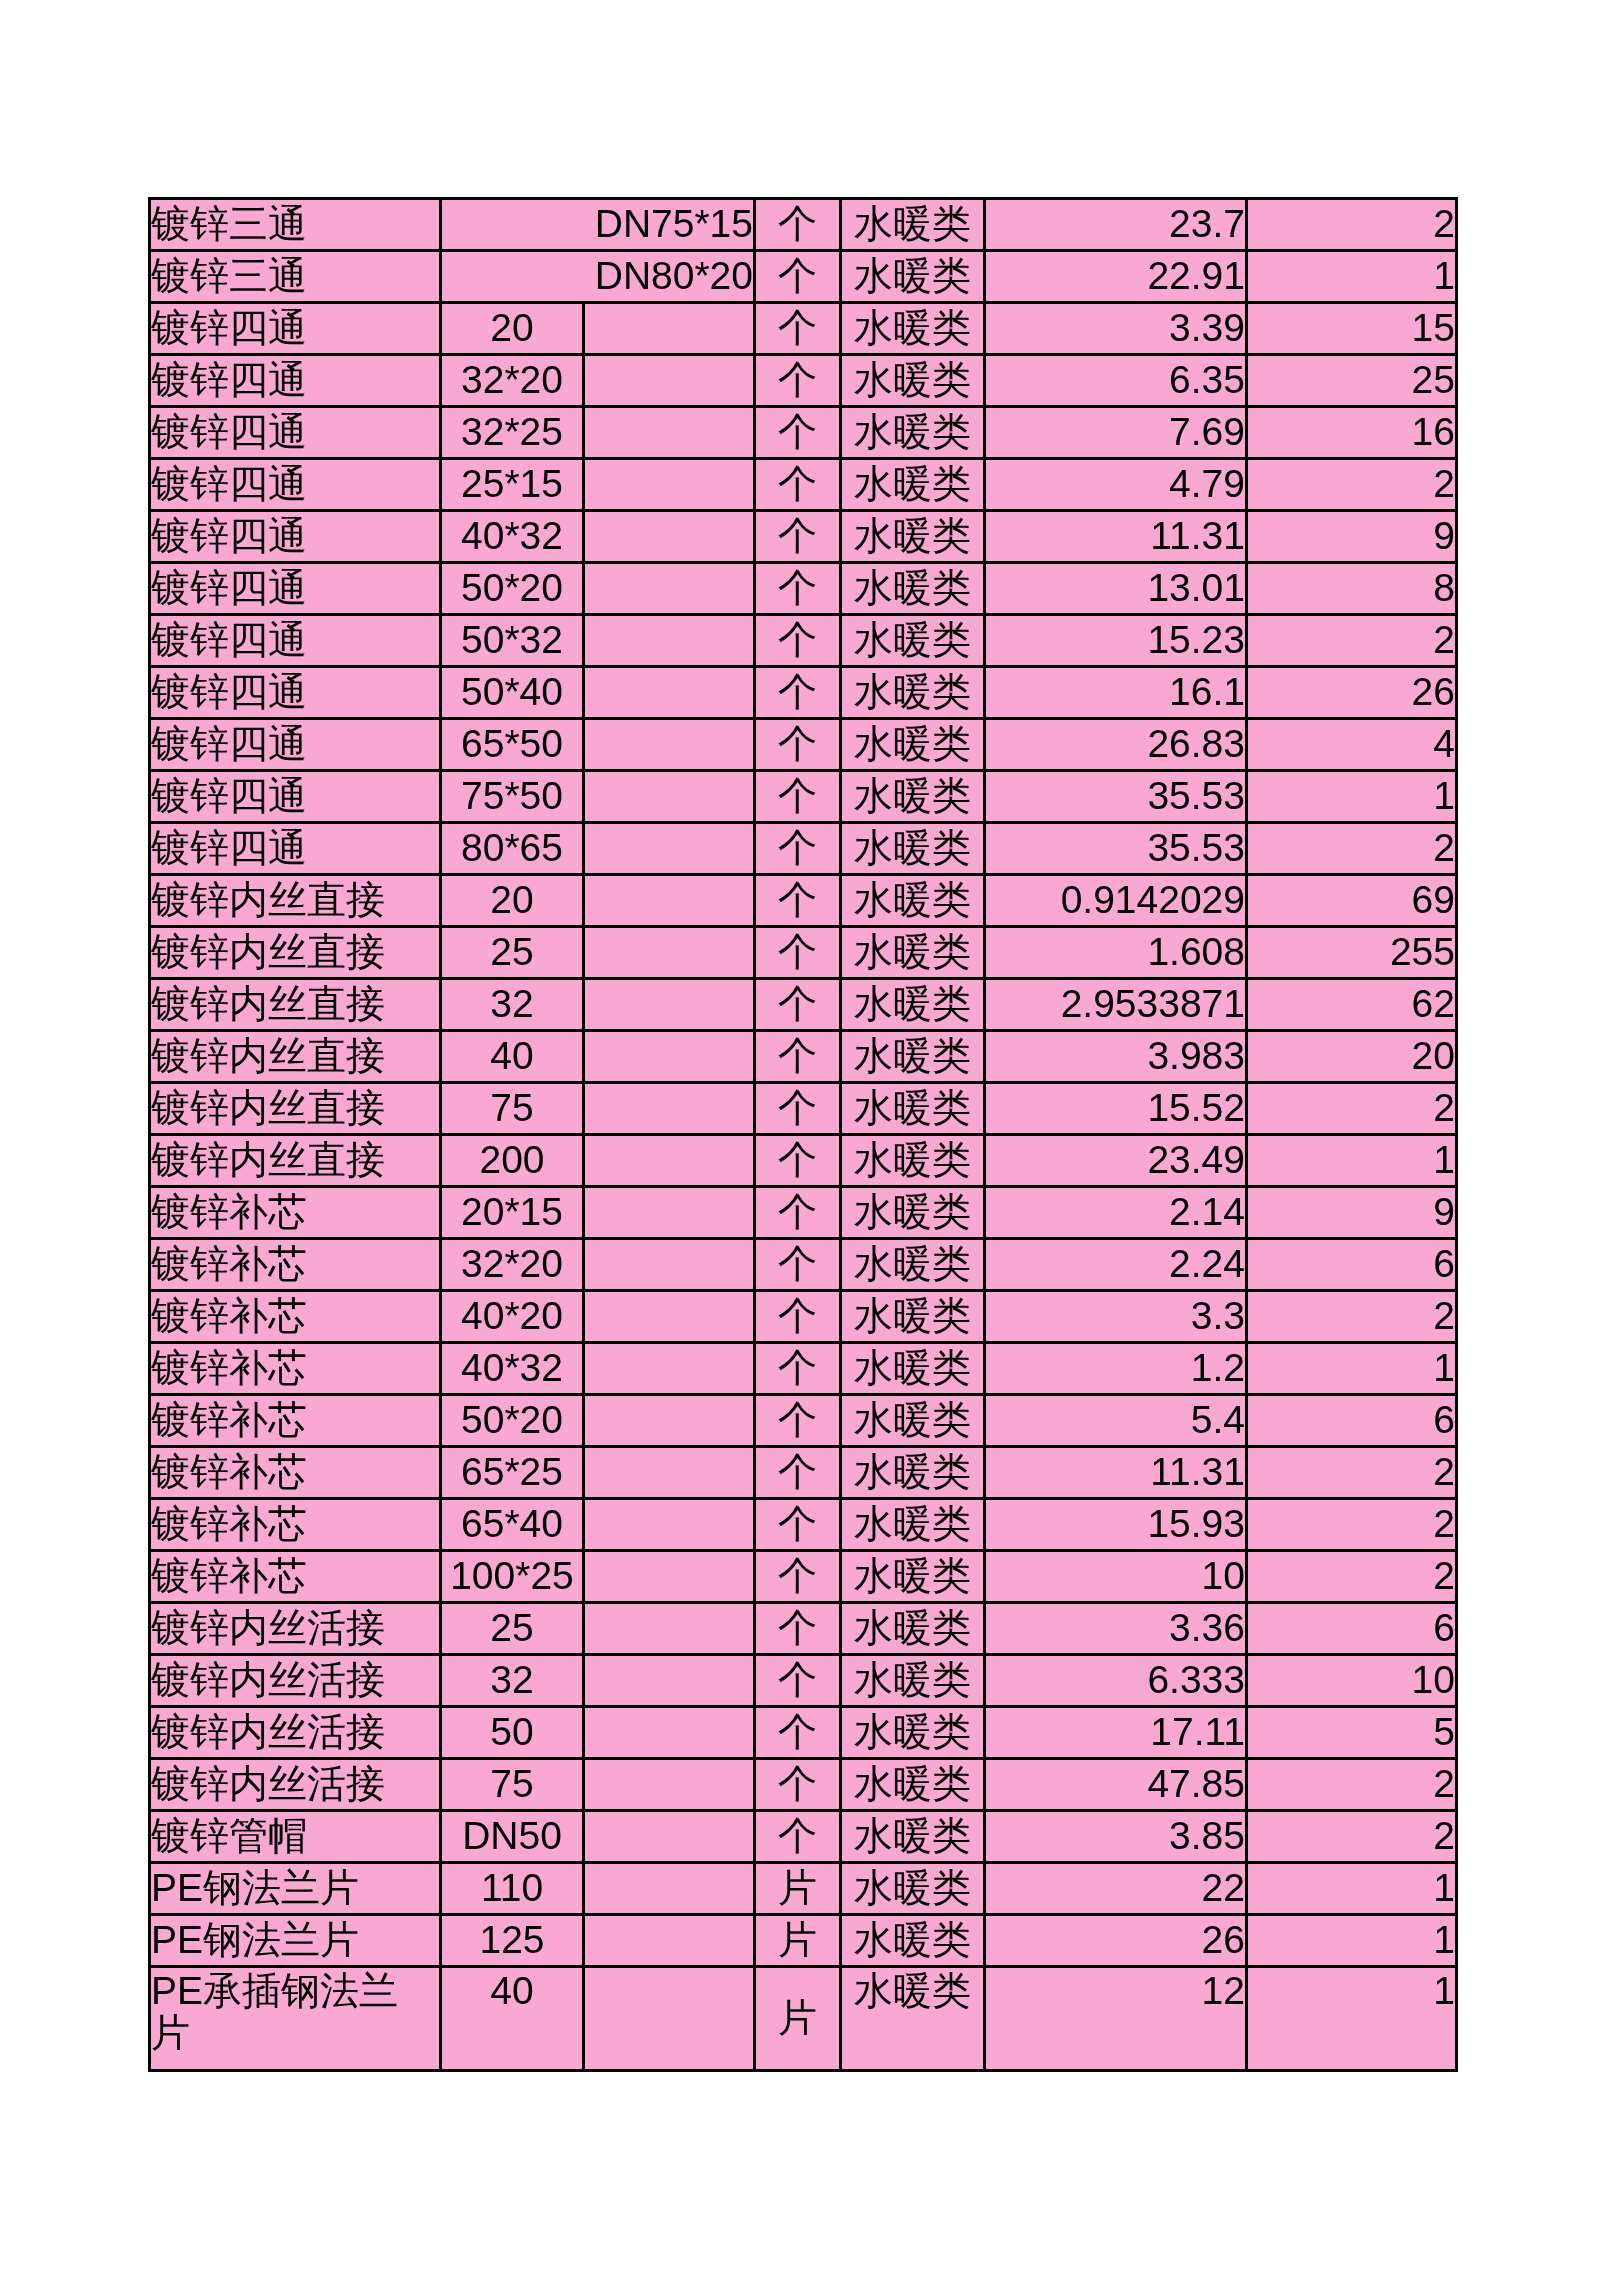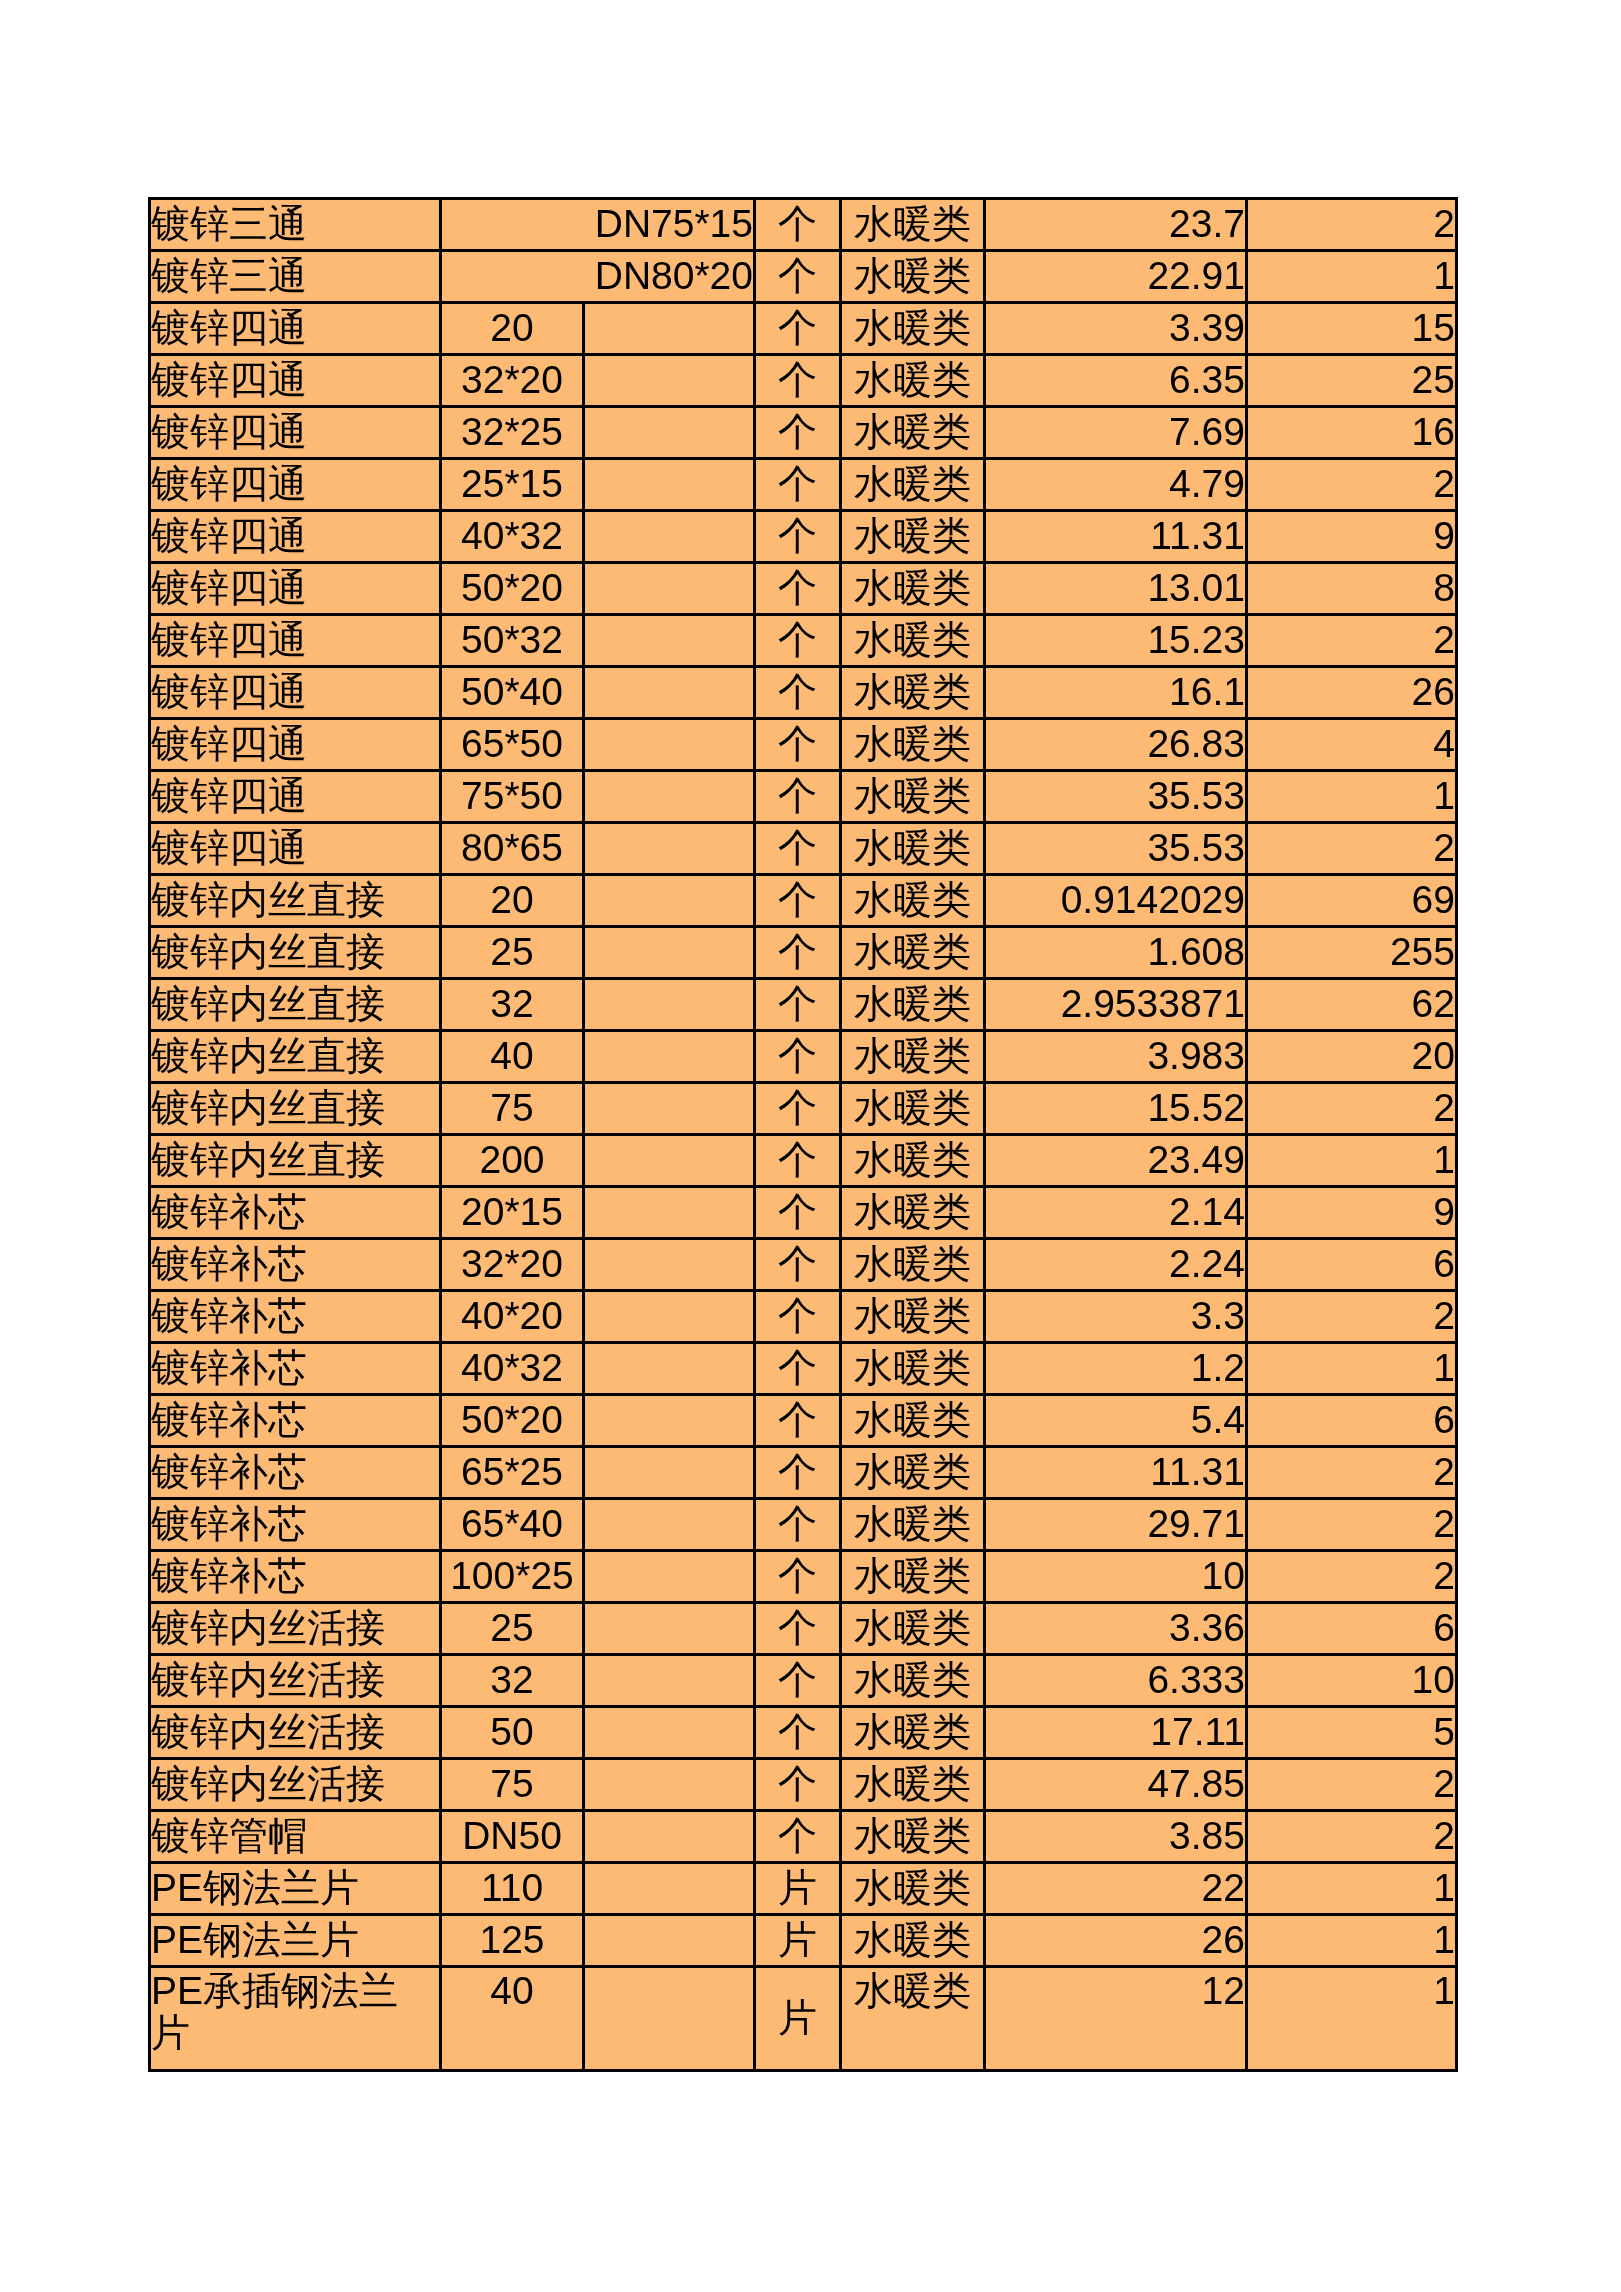--- a/index.html
+++ b/index.html
@@ -13,21 +13,21 @@
     position: relative;
     font-family: "Liberation Sans", sans-serif;
     color: #000000;
   }
   .sheet {
     position: absolute;
     left: 148px;
     top: 197px;
     border-collapse: collapse;
     table-layout: fixed;
-    background: #fdba74;
+    background: #f9a8d4;
   }
   .sheet td {
     border: 3.9px solid #000000;
     padding: 0;
     font-size: 39px;
     line-height: 1.08;
     vertical-align: middle;
     overflow: hidden;
     white-space: nowrap;
   }
@@ -357,21 +357,21 @@
     <td class="c-qty">2</td>
   </tr>
       <tr>
     <td class="c-name">
           <div class="namewrap">镀锌补芯</div>
         </td>
     <td class="c-spec">65*40</td>
     <td class="c-empty"></td>
     <td class="c-unit">个</td>
     <td class="c-cat">水暖类</td>
-    <td class="c-price">29.71</td>
+    <td class="c-price">15.93</td>
     <td class="c-qty">2</td>
   </tr>
       <tr>
     <td class="c-name">
           <div class="namewrap">镀锌补芯</div>
         </td>
     <td class="c-spec">100*25</td>
     <td class="c-empty"></td>
     <td class="c-unit">个</td>
     <td class="c-cat">水暖类</td>

